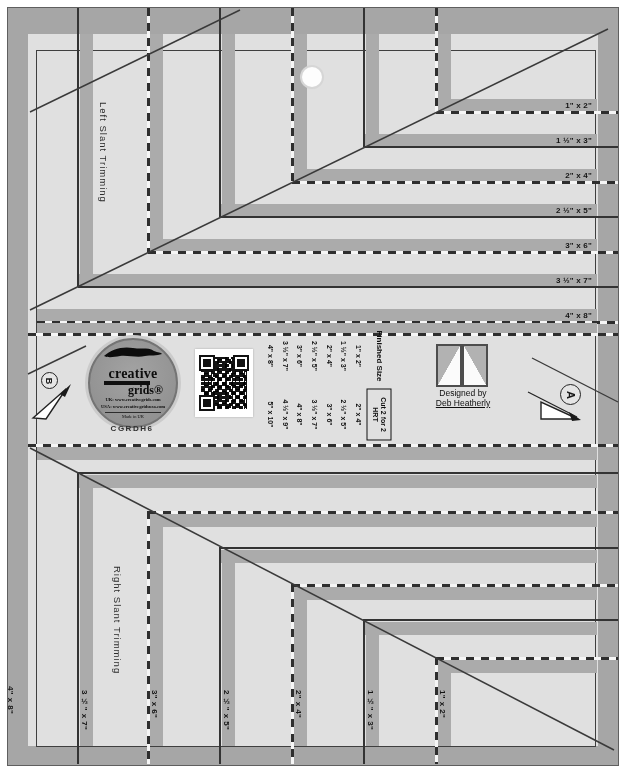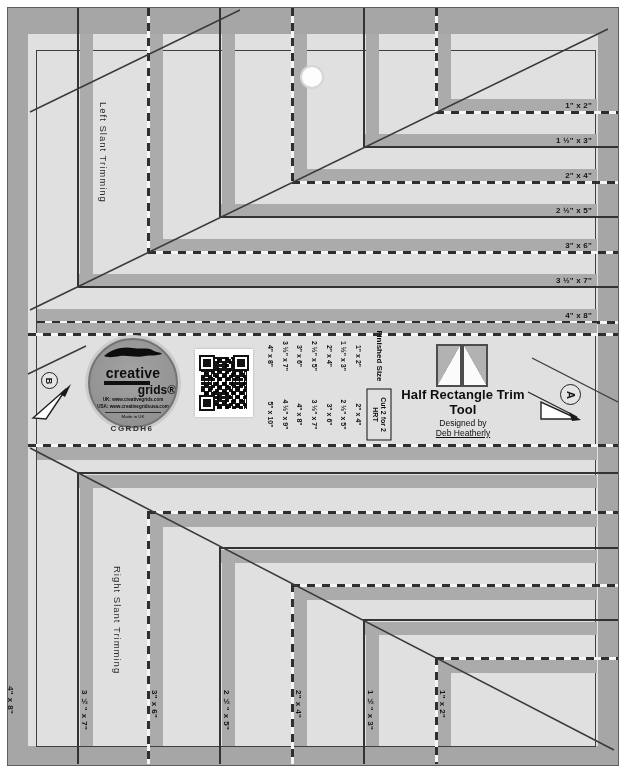--- a/index.html
+++ b/index.html
@@ -30,24 +30,24 @@
         background:#fdfdfd;box-shadow:0 0 0 2px #d6d6d6,0 1px 2px rgba(0,0,0,.18);}
   
   .mk{position:absolute;border:1.6px solid #222;border-radius:50%;display:flex;align-items:center;justify-content:center;
       font-weight:bold;color:#1a1a1a;background:rgba(238,238,238,.4);}
   .mk span{display:block;transform:rotate(90deg);}
   #mk-b{left:41px;top:372px;width:15px;height:15px;font-size:9px;}
   #mk-a{left:560px;top:384px;width:19px;height:19px;font-size:11px;}
   
   #logo{position:absolute;left:88px;top:338px;width:86px;height:86px;border-radius:50%;
         background:radial-gradient(circle at 50% 40%, #a3a3a3 0%, #8f8f8f 85%);
-        border:2px solid #747474;box-shadow:0 0 0 3px #cbcbcb;overflow:hidden;color:#0d0d0d;text-align:center;}
+        border:2px solid #747474;box-shadow:0 0 0 3px #cbcbcb;overflow:hidden;color:#0d0d0d;text-align:center;font-family:Liberation Serif, serif;}
   #logo .brand1{font-weight:bold;font-size:14px;line-height:13px;margin-top:3px;letter-spacing:.2px;}
   #logo .tagline{width:46px;height:3.5px;background:#101010;margin:1px auto 0 14px;}
-  #logo .brand2{font-weight:bold;font-size:12px;line-height:11px;text-align:right;}
+  #logo .brand2{font-weight:bold;font-size:12px;line-height:11px;text-align:right;padding-right:13px;}
   #logo .lurl{font-size:4.6px;line-height:6px;font-weight:bold;margin-top:1px;}
   #logo .sep{width:56px;height:.8px;background:#2c2c2c;margin:2px auto;}
   #logo .lmade{font-size:4.4px;margin-top:1px;}
   #item-code{position:absolute;left:96px;top:424px;width:72px;text-align:center;font-size:8px;font-weight:bold;
              letter-spacing:1.5px;color:#2f2f2f;}
   
   #qr{position:absolute;left:195px;top:349px;width:58px;height:68px;background:#ffffff;box-shadow:0 0 2px rgba(0,0,0,.25);}
   #qr .modules{position:absolute;left:6px;top:8px;width:46px;height:52px;
       background:
         repeating-conic-gradient(#141414 0% 25%, #ffffff 0% 50%) 0px 0px/7px 7px,
@@ -220,17 +220,16 @@
       <div class="vcell">3 ½" x 7"</div>
       <div class="vcell">4 ½" x 9"</div>
       <div class="vcell">4" x 8"</div>
       <div class="vcell">5" x 10"</div>
     </div>
   </div>
 
   <div class="hrt" id="hrt-left"></div>
   <div class="hrt" id="hrt-right"></div>
   <div id="titleblock">
-    <div class="t1">Half Rectangle Trim Tool</div>
     <div class="t2">Designed by</div>
     <div class="t3">Deb Heatherly</div>
   </div>
 </div>
 
 </body></html>

